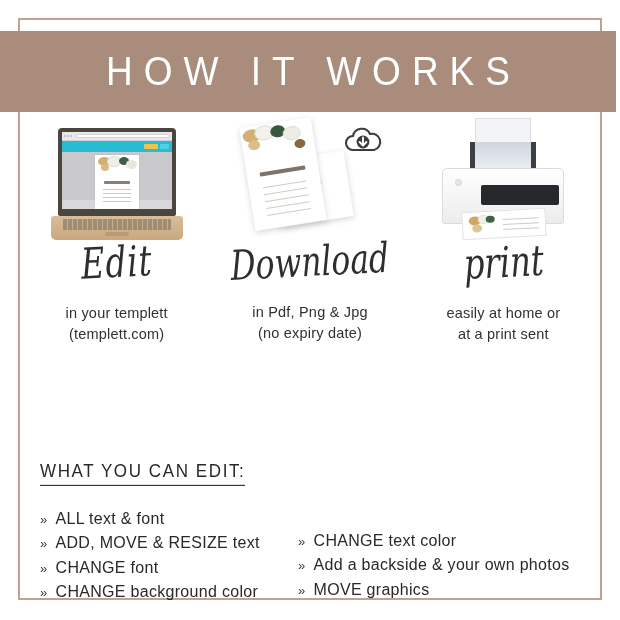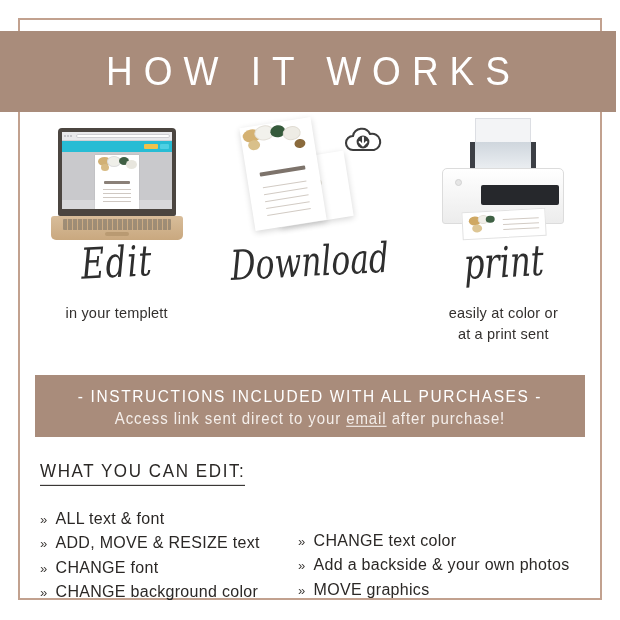--- a/index.html
+++ b/index.html
@@ -302,20 +302,21 @@
           </div>
           <div class="kbd-base">
             <div class="kbd-keys"></div>
             <div class="trackpad"></div>
           </div>
         </div>
       </div>
       <div class="script script-edit">Edit</div>
       <div class="caption">
         <div>in your templett</div>
+        <div>(templett.com)</div>
       </div>
     </div>
 
     <div class="step">
       <div class="art">
         <div class="dl-wrap">
           <div class="card card-back">
             <span class="flor" style="left:18px;top:16px;width:16px;height:13px;background:#efeee8;border:1px solid #e2ded6;"></span>
             <span class="flor" style="left:30px;top:14px;width:12px;height:10px;background:#cfa863;"></span>
             <span class="flor" style="left:24px;top:26px;width:13px;height:10px;background:#d9c79a;"></span>
@@ -336,20 +337,24 @@
             <span class="cf-line" style="top:90px;"></span>
           </div>
           <svg class="cloud-icon" viewBox="0 0 40 30">
             <path d="M10 24 A7 7 0 0 1 10 10 A9 9 0 0 1 27 8 A7 7 0 0 1 31 24 Z" fill="#ffffff" stroke="#3c3c3c" stroke-width="2.1" stroke-linejoin="round"></path>
             <circle cx="20" cy="16" r="6.4" fill="#3c3c3c"></circle>
             <path d="M20 11.5 L20 19 M16.6 16 L20 19.6 L23.4 16" stroke="#ffffff" stroke-width="1.9" fill="none" stroke-linecap="round" stroke-linejoin="round"></path>
           </svg>
         </div>
       </div>
       <div class="script script-download">Download</div>
+      <div class="caption">
+        <div>in Pdf, Png &amp; Jpg</div>
+        <div>(no expiry date)</div>
+      </div>
     </div>
 
     <div class="step">
       <div class="art">
         <div class="printer">
           <div class="feed-paper"></div>
           <div class="feed-tray"></div>
           <div class="printer-body">
             <div class="pwr-dot"></div>
             <div class="printer-slot"></div>
@@ -360,30 +365,26 @@
             <span class="flor" style="left:23px;top:4px;width:9px;height:7px;background:#3f6144;"></span>
             <span class="flor" style="left:9px;top:12px;width:10px;height:8px;background:#ddc695;"></span>
             <span class="cf-line" style="left:40px;right:6px;top:8px;"></span>
             <span class="cf-line" style="left:40px;right:6px;top:13px;"></span>
             <span class="cf-line" style="left:40px;right:6px;top:18px;"></span>
           </div>
         </div>
       </div>
       <div class="script script-print">print</div>
       <div class="caption">
-        <div>easily at color or</div>
+        <div>easily at home or</div>
         <div>at a print sent</div>
       </div>
     </div>
   </div>
 
-  <div id="instructions-band">
-    <div id="instructions-title">- INSTRUCTIONS INCLUDED WITH ALL PURCHASES -</div>
-    <div id="instructions-sub"><span>Access link sent direct to your </span><u>email</u><span> after purchase!</span></div>
-  </div>
 
   <div id="edit-section">
     <div id="edit-heading">WHAT YOU CAN EDIT:</div>
     <div id="edit-columns">
 
       <div class="edit-col left">
         <div class="edit-item">
           <span class="bullet">»</span>
           <span>ALL text &amp; font</span>
         </div>

